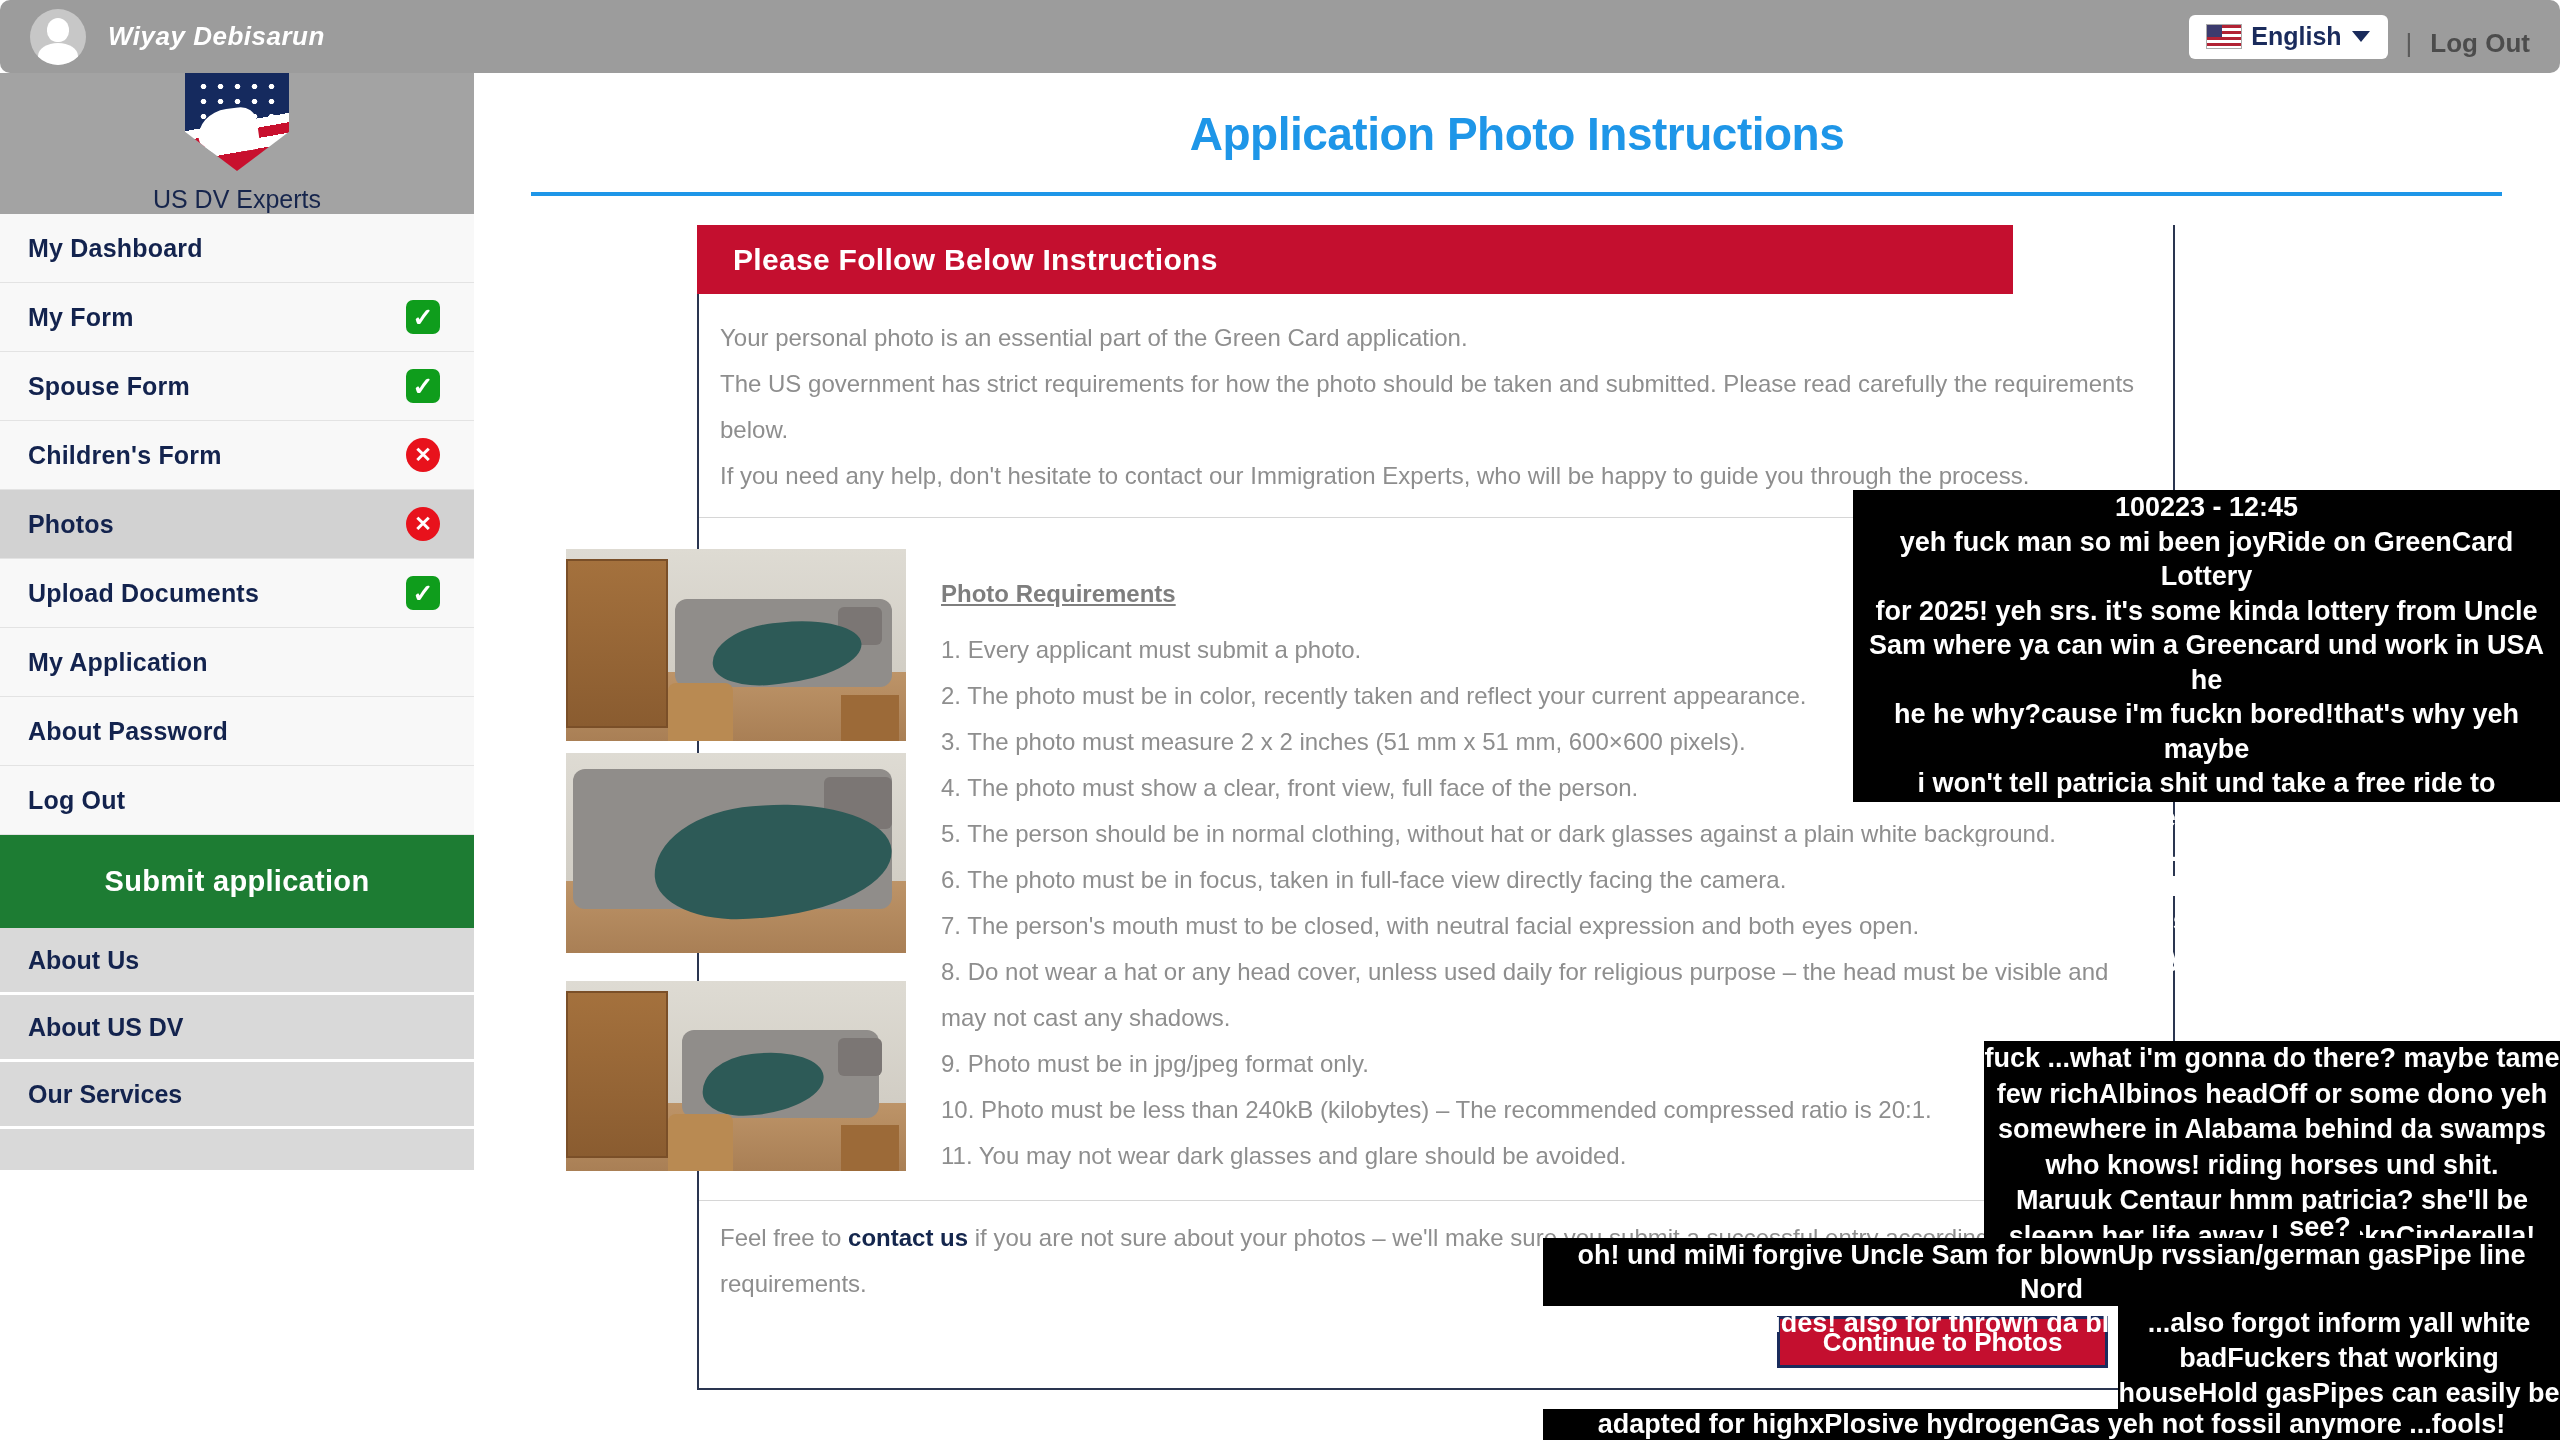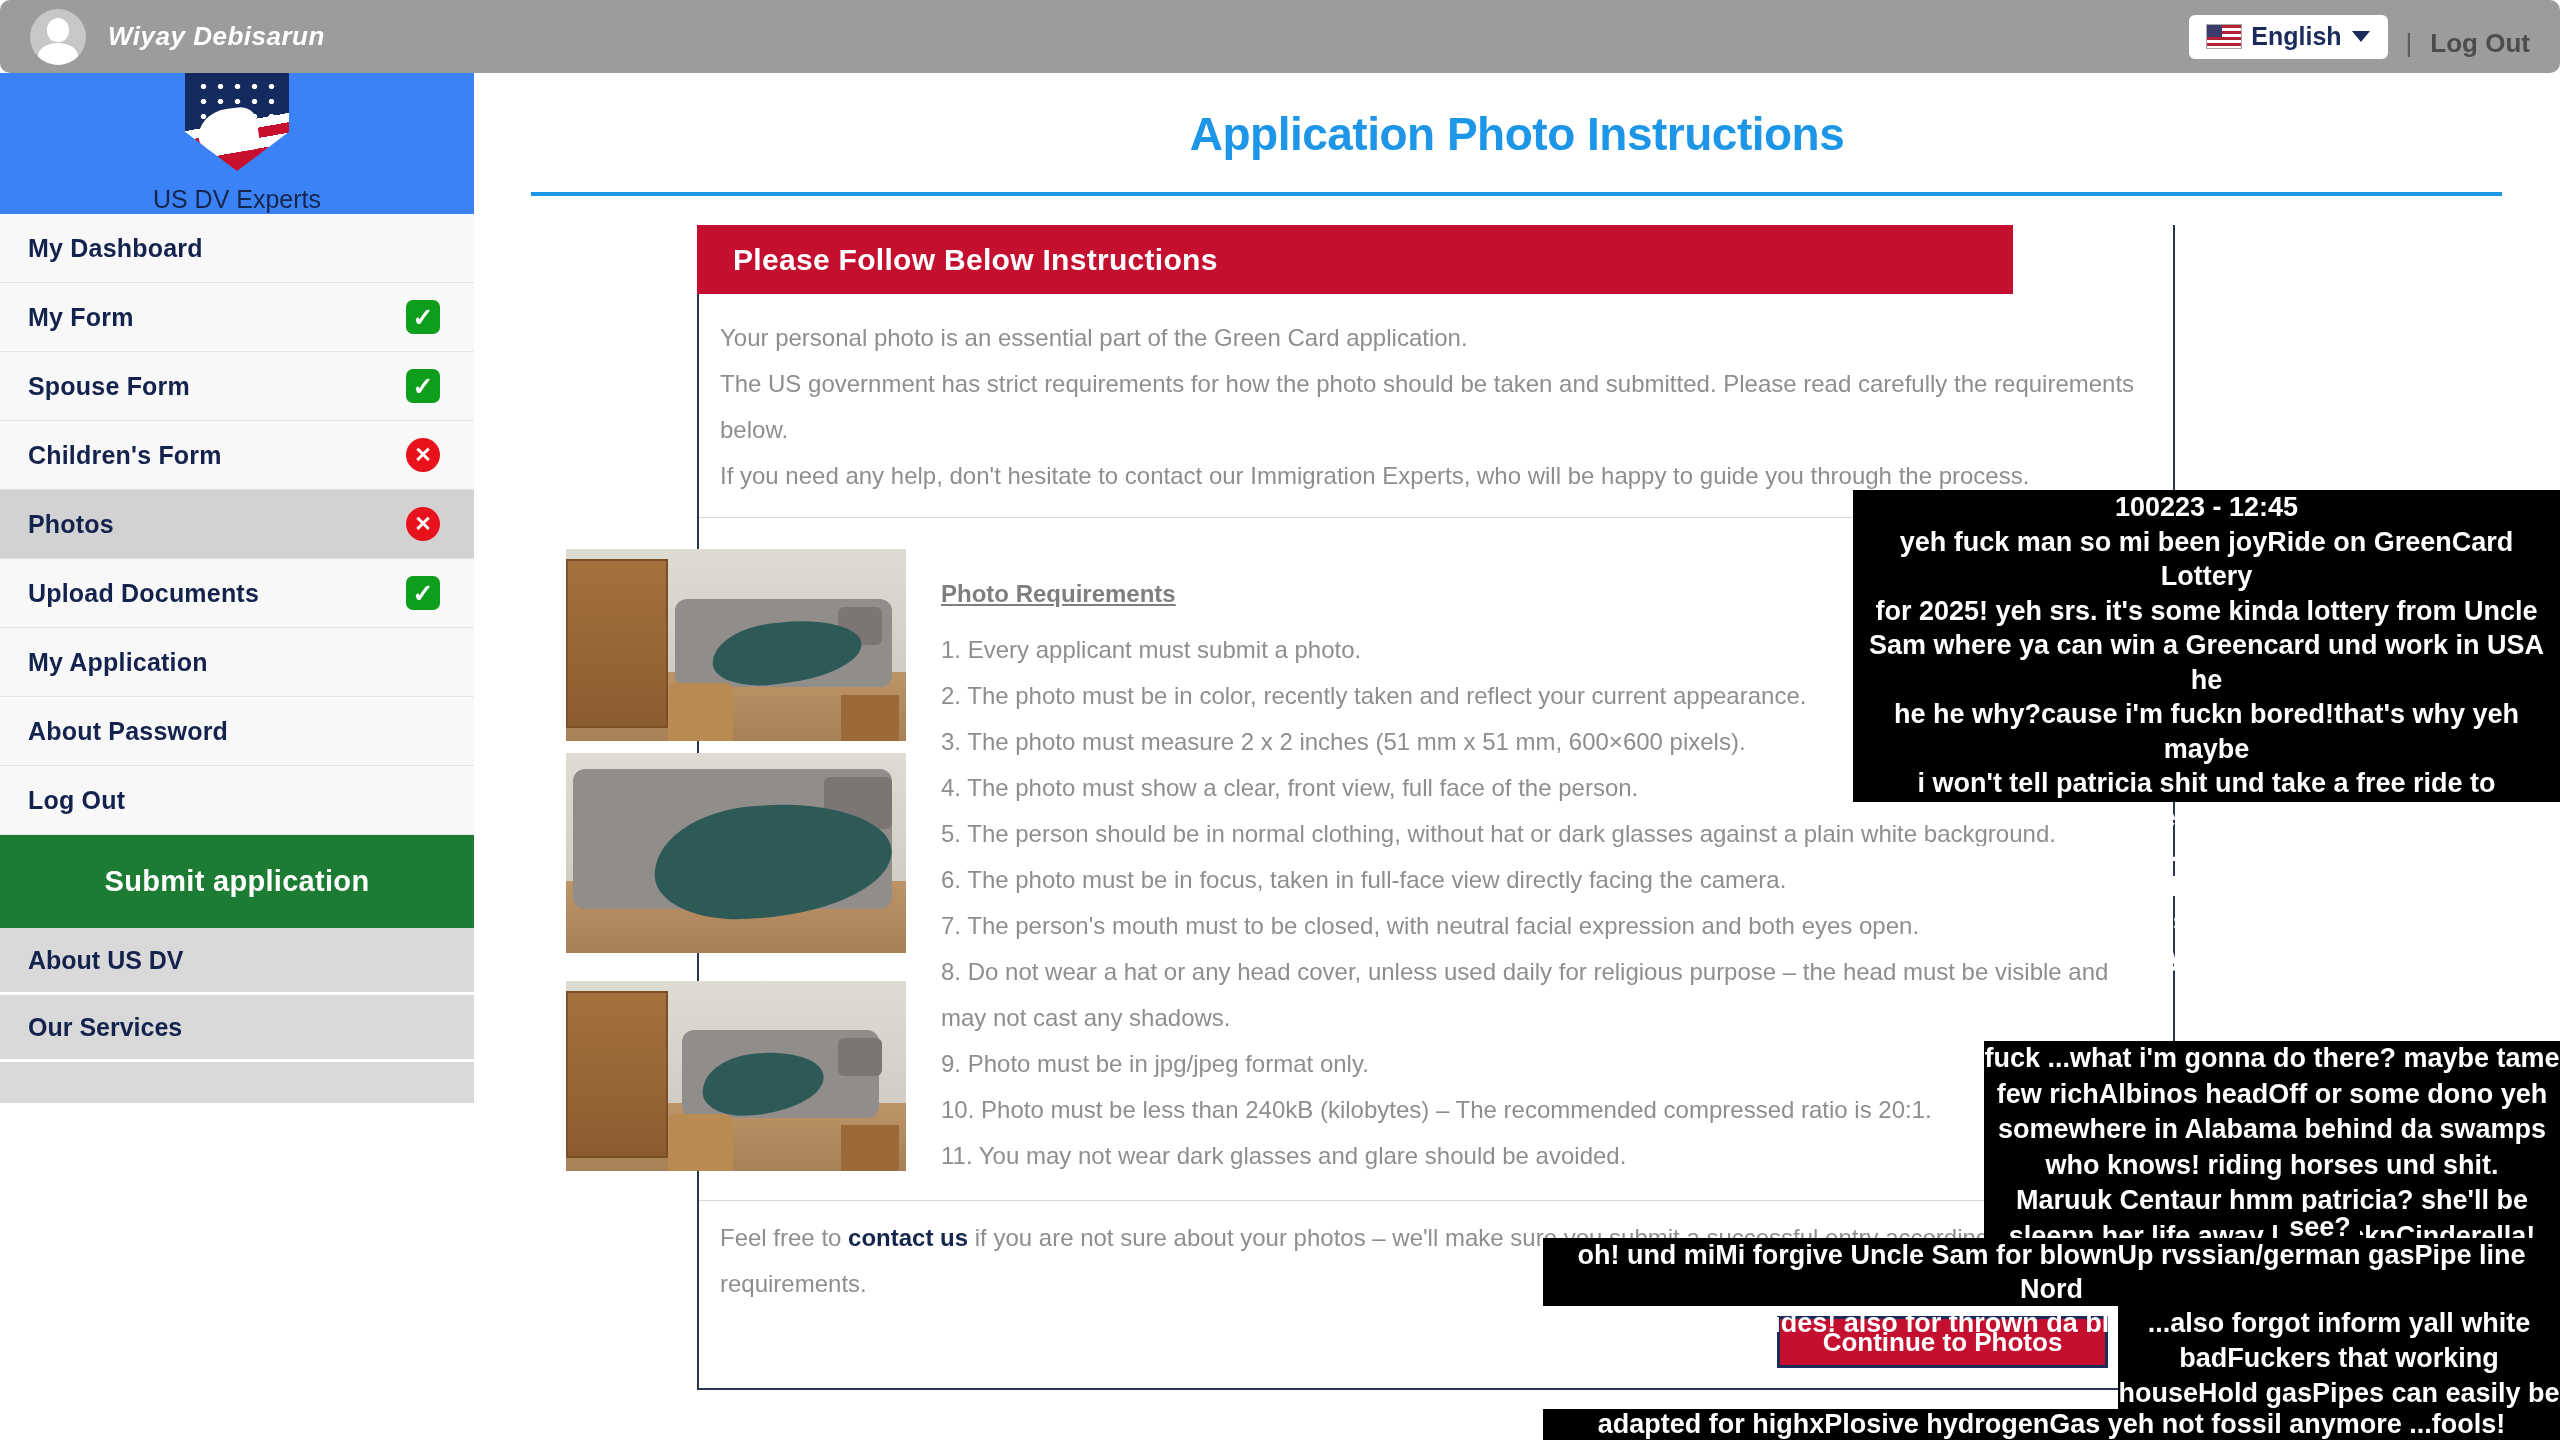--- a/index.html
+++ b/index.html
@@ -23,21 +23,21 @@
     position:relative; outline:1px solid #aaa; }
   .flag::before { content:""; position:absolute; left:0; top:0; width:15px; height:12px; background:#3c3b6e; }
   .lang-label { color:#1a2b5c; font-size:25px; font-weight:bold; }
   .caret { width:0; height:0; border-left:9px solid transparent; border-right:9px solid transparent;
     border-top:11px solid #1a2b5c; }
   .sep { color:#5a5a5a; font-size:26px; }
   .logout { color:#4c4c4c; font-size:26px; font-weight:bold; text-decoration:none; cursor:pointer; }
 
   
   .sidebar { position:absolute; left:0; top:73px; width:474px; height:1367px; background:#fff; z-index:5; }
-  .brand { height:141px; background:#3b82f6; display:flex; flex-direction:column; align-items:center;
+  .brand { height:141px; background:#a3a3a3; display:flex; flex-direction:column; align-items:center;
     justify-content:center; gap:14px; }
   .shield { width:104px; height:116px; position:relative;
     clip-path:polygon(0 0, 100% 0, 100% 60%, 50% 100%, 0 60%);
     background:linear-gradient(170deg, #152a5e 0 50%, #fff 50% 58%, #c8102e 58% 67%, #fff 67% 76%, #c8102e 76% 100%); }
   .shield::before { content:""; position:absolute; left:10px; right:10px; top:6px; height:44px;
     background-image:radial-gradient(#fff 2.5px, transparent 3.2px); background-size:17px 15px; }
   .shield::after { content:""; position:absolute; left:13px; top:36px; width:60px; height:44px; background:#fff;
     border-radius:65% 35% 15% 60% / 75% 45% 25% 50%; transform:rotate(-8deg); }
   .brand-name { color:#16254c; font-size:25px; }
 
@@ -163,20 +163,21 @@
       <span class="mi-label">About Password</span>
 
     </div>
     <div class="menu-item">
       <span class="mi-label">Log Out</span>
 
     </div>
   </nav>
   <button class="submit">Submit application</button>
   <div class="side-footer">
+    <div class="f-item">About Us</div>
     <div class="f-item">About US DV</div>
     <div class="f-item">Our Services</div>
     <div class="f-item empty"></div>
   </div>
 </div>
 
 <div class="main">
   <h1 class="page-title">Application Photo Instructions</h1>
   <div class="title-rule"></div>
 

